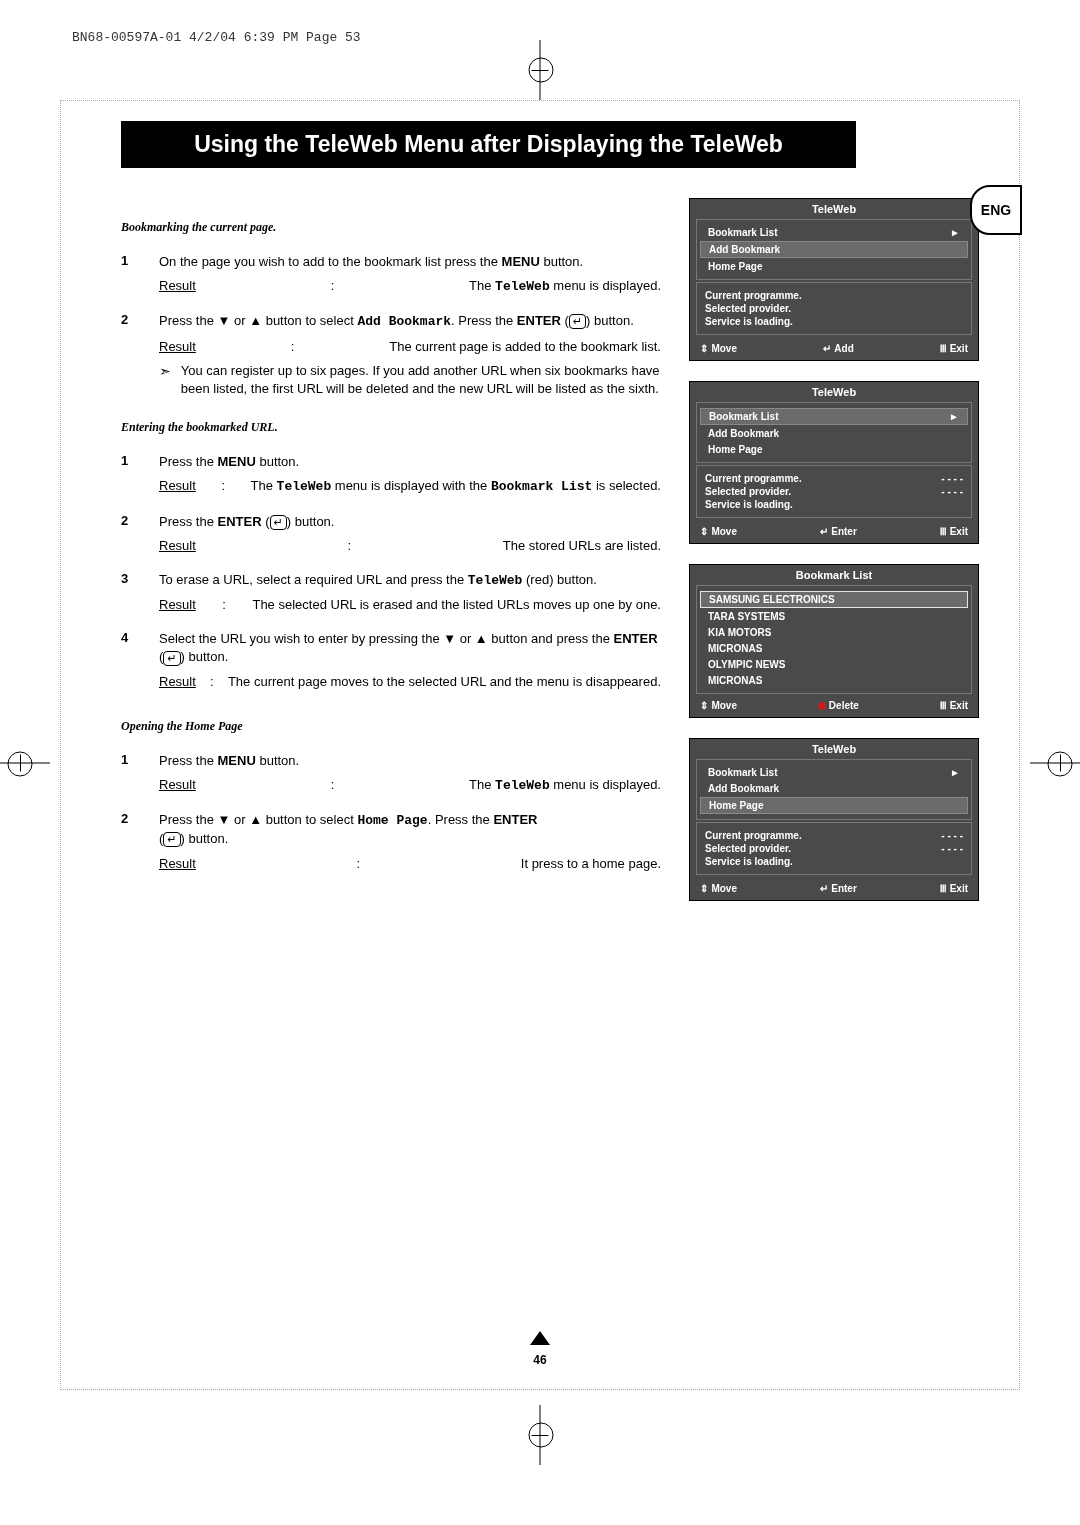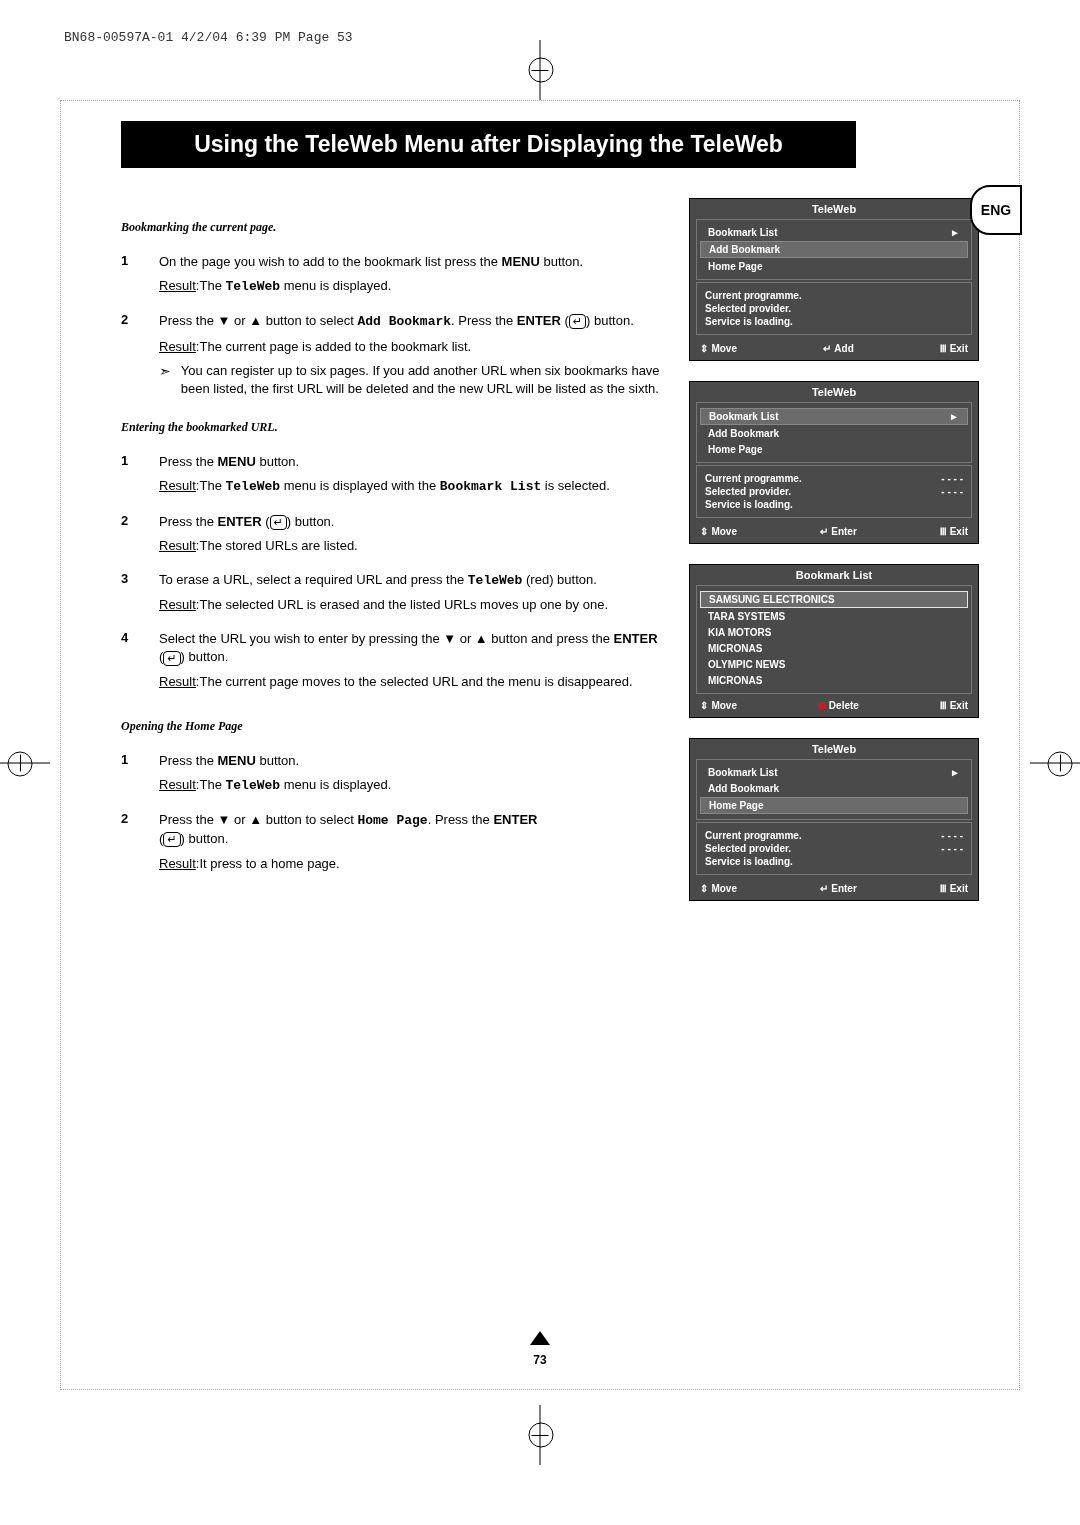--- a/index.html
+++ b/index.html
@@ -19,21 +19,21 @@
   .crop-right { top: 50%; right: -10px; transform: translateY(-50%); }
   .crop-v { width: 1px; height: 60px; background: #000; position: relative; }
   .crop-v::before { content: ""; position: absolute; left: -8px; top: 50%; width: 17px; height: 1px; background: #000; }
   .crop-v::after { content: ""; position: absolute; left: -11px; top: 50%; width: 23px; height: 23px; border: 1px solid #000; border-radius: 50%; transform: translateY(-50%); }
   .crop-h { width: 60px; height: 1px; background: #000; position: relative; }
   .crop-h::before { content: ""; position: absolute; top: -8px; left: 50%; height: 17px; width: 1px; background: #000; }
   .crop-h::after { content: ""; position: absolute; top: -11px; left: 50%; width: 23px; height: 23px; border: 1px solid #000; border-radius: 50%; transform: translateX(-50%); }
 
   .header-meta {
     position: absolute;
-    top: 30px; left: 64px;
+    top: 30px; left: 72px;
     font-family: "Courier New", monospace;
     font-size: 13px;
     color: #333;
   }
   .page-frame {
     position: absolute;
     top: 100px; left: 60px;
     width: 960px;
     height: 1290px;
     border: 1px dashed #aaa;
@@ -76,21 +76,21 @@
     font-style: italic;
     font-weight: bold;
     font-family: Georgia, "Times New Roman", serif;
     font-size: 12px;
     margin: 22px 0 18px 0;
   }
   .step-row { display: flex; gap: 24px; margin-bottom: 10px; }
   .step-num { font-weight: bold; width: 14px; flex-shrink: 0; }
   .step-body { flex: 1; line-height: 1.4; }
   .step-body p { margin-bottom: 6px; }
-  .result-row { display: flex; margin-bottom: 6px; }
+  .result-row { display: flex; margin-bottom: 6px; justify-content: space-between; }
   .result-label { text-decoration: underline; }
   .strong { font-weight: bold; }
   .mono { font-family: "Courier New", monospace; font-weight: bold; }
   .note-row { display: flex; gap: 10px; margin-top: 4px; }
   .note-icon { font-size: 14px; }
   .enter-icon {
     display: inline-block;
     border: 1.5px solid #000;
     border-radius: 4px;
     font-size: 11px;
@@ -456,14 +456,14 @@
               <span class="foot-icon">Ⅲ</span> 
               <span>Exit</span>
             </span>
         </div>
       </div>
 
     </div>
   </div>
 
   <div class="page-arrow"></div>
-  <div class="page-num">73</div>
+  <div class="page-num">46</div>
 </div>
 
 </body></html>

